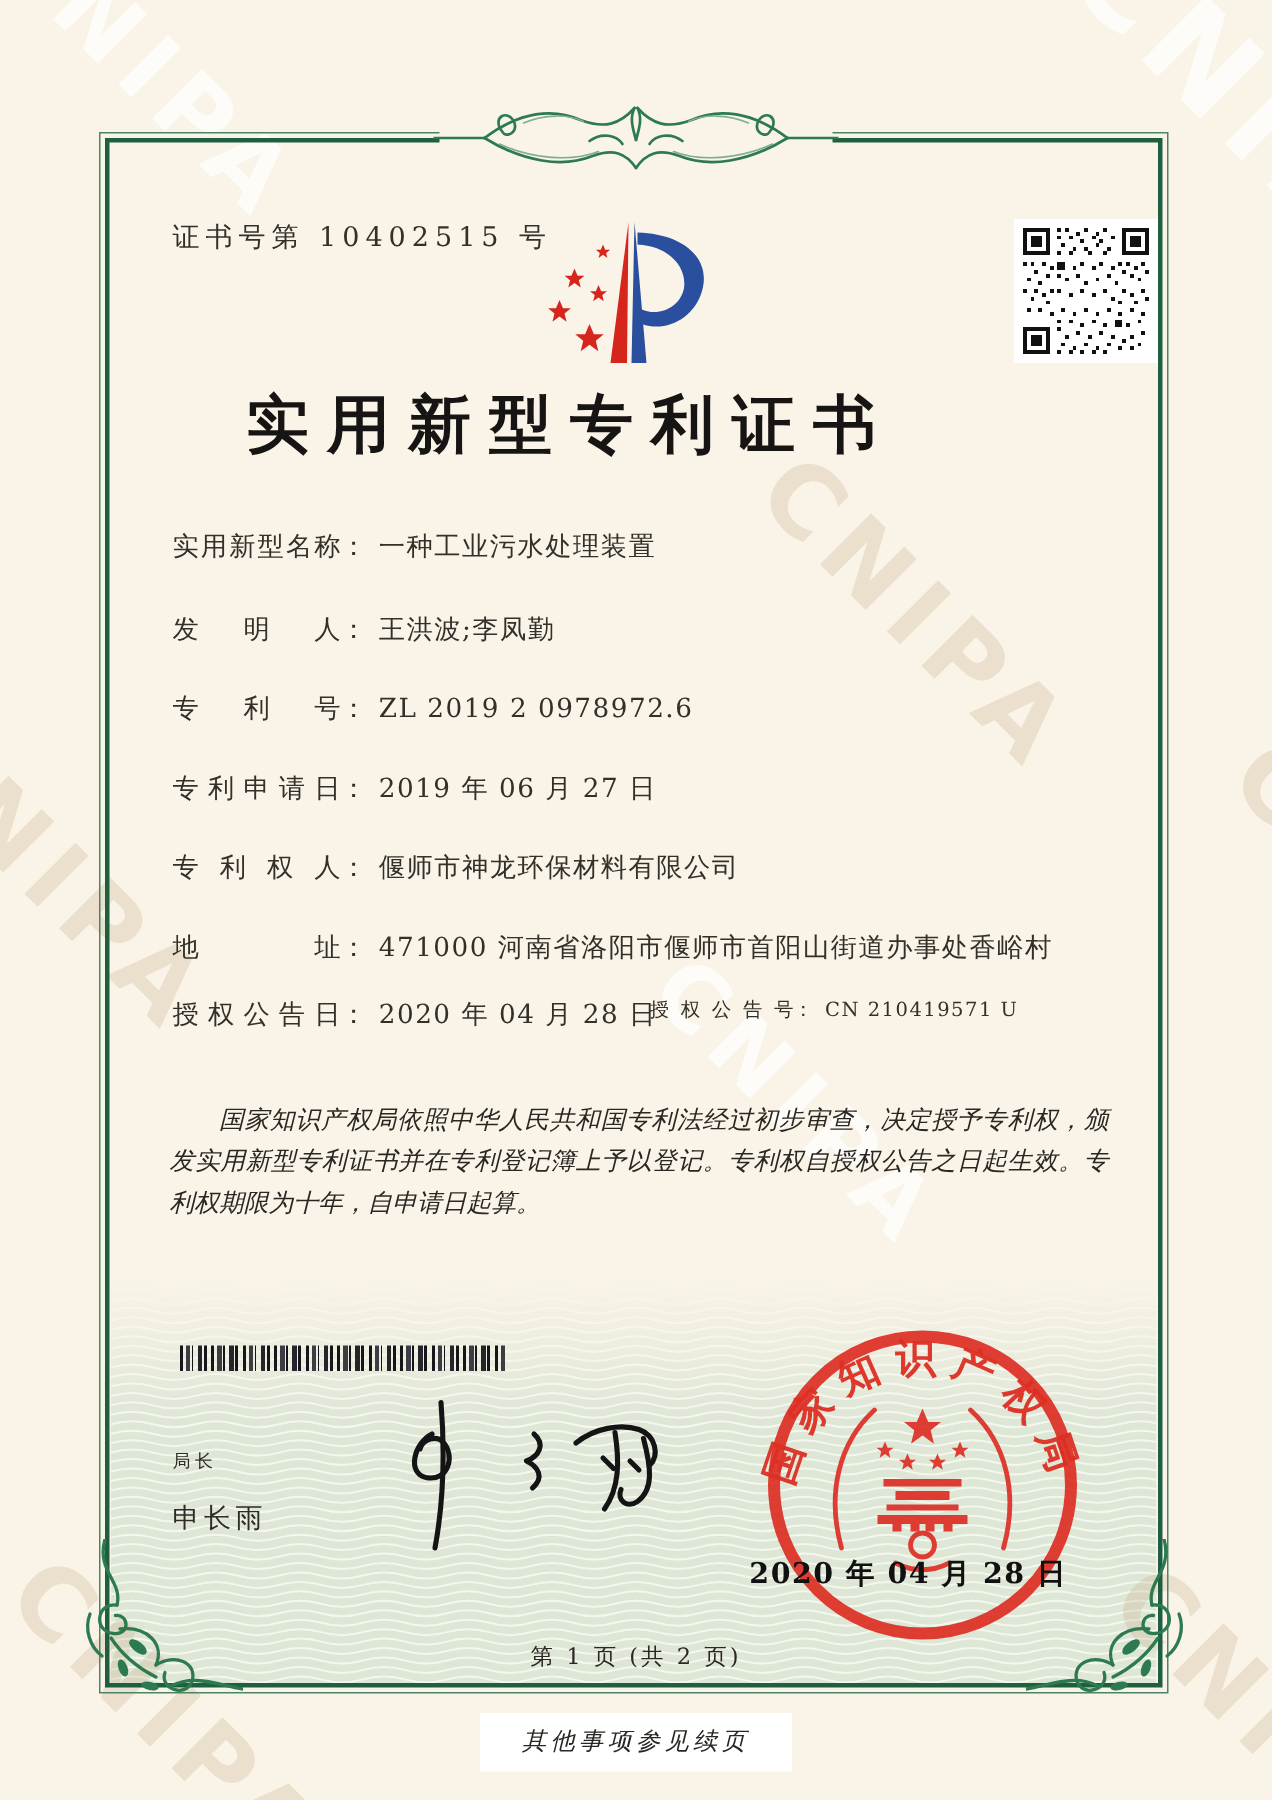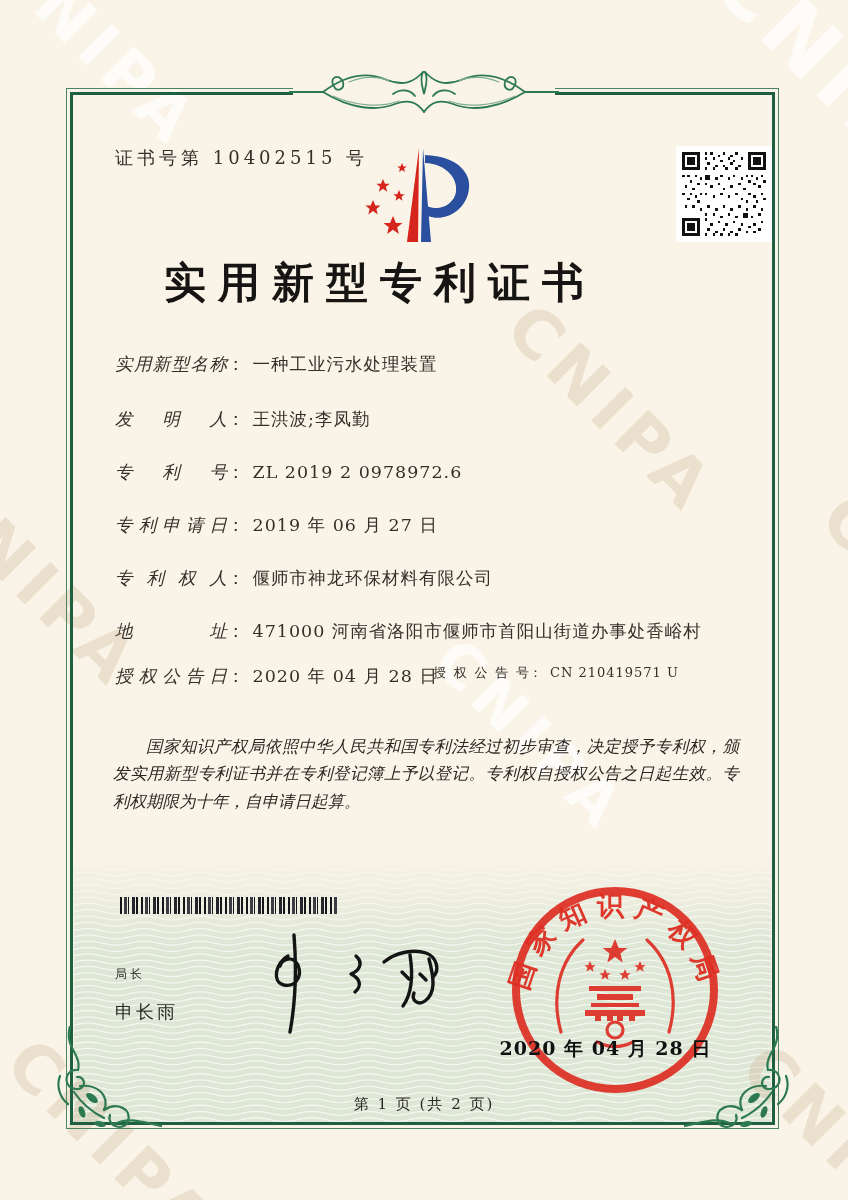--- a/index.html
+++ b/index.html
@@ -31,21 +31,21 @@
   
   .certno{position:absolute; left:115px; top:146px; font-size:18px; letter-spacing:4px; color:#33302a;}
   .logo{position:absolute; left:360px; top:146px;}
   .qr{position:absolute; left:676px; top:146px; width:96px; height:96px; background:#fff; padding:6px; box-sizing:border-box;}
   .title{
     position:absolute; left:0; top:255px; width:760px; text-align:center;
     font-size:42px; font-weight:bold; letter-spacing:12px; color:#171513;
   }
   
   .field{position:absolute; left:115px; font-size:17.5px; color:#33302a; white-space:nowrap;}
-  .flabel{display:inline-block; width:112px; text-align:justify; text-align-last:justify; vertical-align:top;font-style:italic;}
+  .flabel{display:inline-block; width:112px; text-align:justify; text-align-last:justify; vertical-align:top;}
   .fvalue{margin-left:8px; letter-spacing:1px;}
   .field2{position:absolute; left:433px; font-size:13px; color:#33302a; white-space:nowrap;}
   .flabel2{display:inline-block; width:96px; text-align:justify; text-align-last:justify; vertical-align:top;}
   
   .paras{
     position:absolute; left:113px; top:700px; width:626px;
     font-size:16.5px; line-height:1.66; text-align:justify; color:#2a2723;
     font-style:italic;
     margin-top:33px;
   }
@@ -327,14 +327,15 @@
       <circle cx="110" cy="148" r="8"></circle>
       <path d="M56,150 C46,114 54,80 78,58"></path>
       <path d="M164,150 C174,114 166,80 142,58"></path>
       <path d="M92,160 q18,9 36,0"></path>
     </g>
   </svg>
   <div class="seal-date">2020 年 04 月 28 日</div>
 
   <div class="pageno">第 1 页 (共 2 页)</div>
 
+  <div class="footnote">其他事项参见续页</div>
 
 </div>
 
 </body></html>

